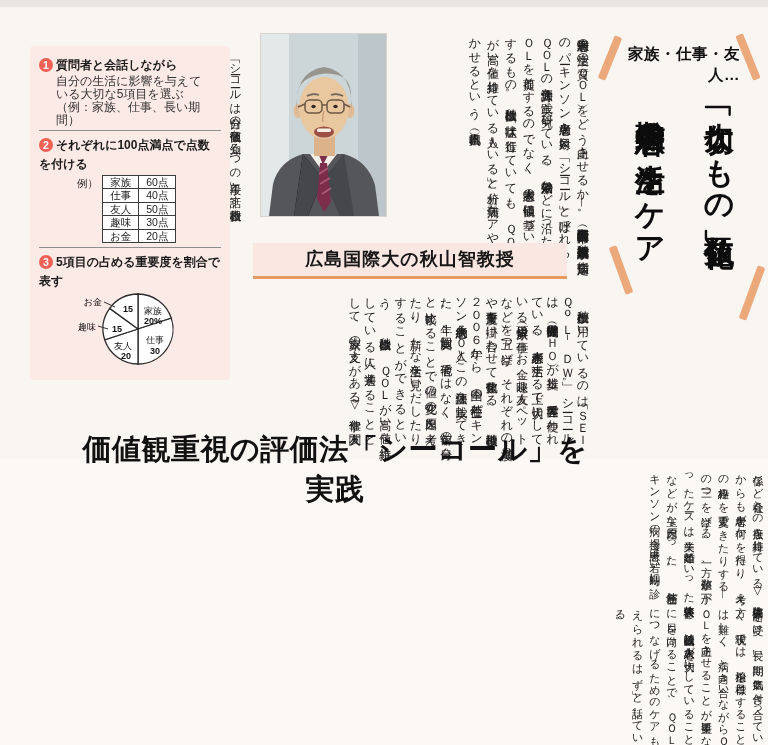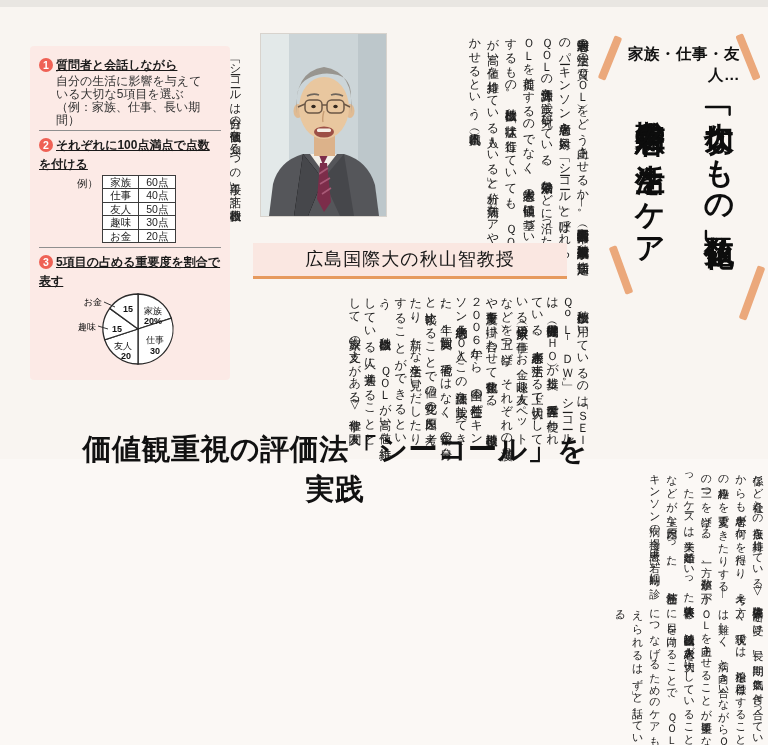--- a/index.html
+++ b/index.html
@@ -48,21 +48,21 @@
     writing-mode:vertical-rl;text-orientation:mixed;
     font-weight:bold;font-size:30px;line-height:69px;letter-spacing:2px;color:#0d0d0d;
   }
 
   
   .cap-box{
     position:absolute;left:253px;top:243px;width:314px;height:33px;
     background:#fae7e1;border-bottom:3px solid #e69a5e;
     text-align:center;line-height:33px;
     font-family:"Liberation Sans","DejaVu Sans",sans-serif;
-    font-weight:normal;font-size:18px;color:#161616;letter-spacing:1px;
+    font-weight:bold;font-size:18px;color:#161616;letter-spacing:1px;
   }
 
   
   .mid-headline{
     position:absolute;left:70px;top:430px;width:530px;text-align:center;
     font-weight:bold;font-size:29px;color:#111;letter-spacing:0.5px;
   }
 
   
   .panel{
@@ -71,21 +71,21 @@
     padding:6px 9px 4px 9px;overflow:hidden;
     font-family:"Liberation Sans","DejaVu Sans",sans-serif;color:#222;
   }
   .p-title{color:#e23d33;font-weight:bold;font-size:14.5px;text-align:center;letter-spacing:1px;}
   .step{margin-top:3px;}
   .num{
     display:inline-block;width:14px;height:14px;border-radius:50%;
     background:#ef6155;color:#fff;font-size:10.5px;font-weight:bold;
     text-align:center;line-height:14px;margin-right:3px;
   }
-  .step-head{display:inline;font-size:12px;font-weight:bold;color:#1a1a1a;text-decoration:underline;}
+  .step-head{display:inline;font-size:12px;font-weight:bold;color:#1a1a1a;}
   .step-sub{font-size:12px;line-height:12.5px;margin:1px 16px 0 17px;color:#333;}
   .panel hr{border:none;border-top:1.5px solid #8f8f8f;margin:4px 0;}
   .score-wrap{display:flex;margin:2px 0 0 38px;}
   .ex-label{font-size:10.5px;margin-right:4px;padding-top:2px;}
   .score-table{border-collapse:collapse;background:#fff;}
   .score-table td{
     border:1.2px solid #3c3c3c;padding:0 7px;font-size:10.5px;
     line-height:12.4px;text-align:center;white-space:nowrap;
   }
   .pie-box{text-align:center;margin-top:1px;}

